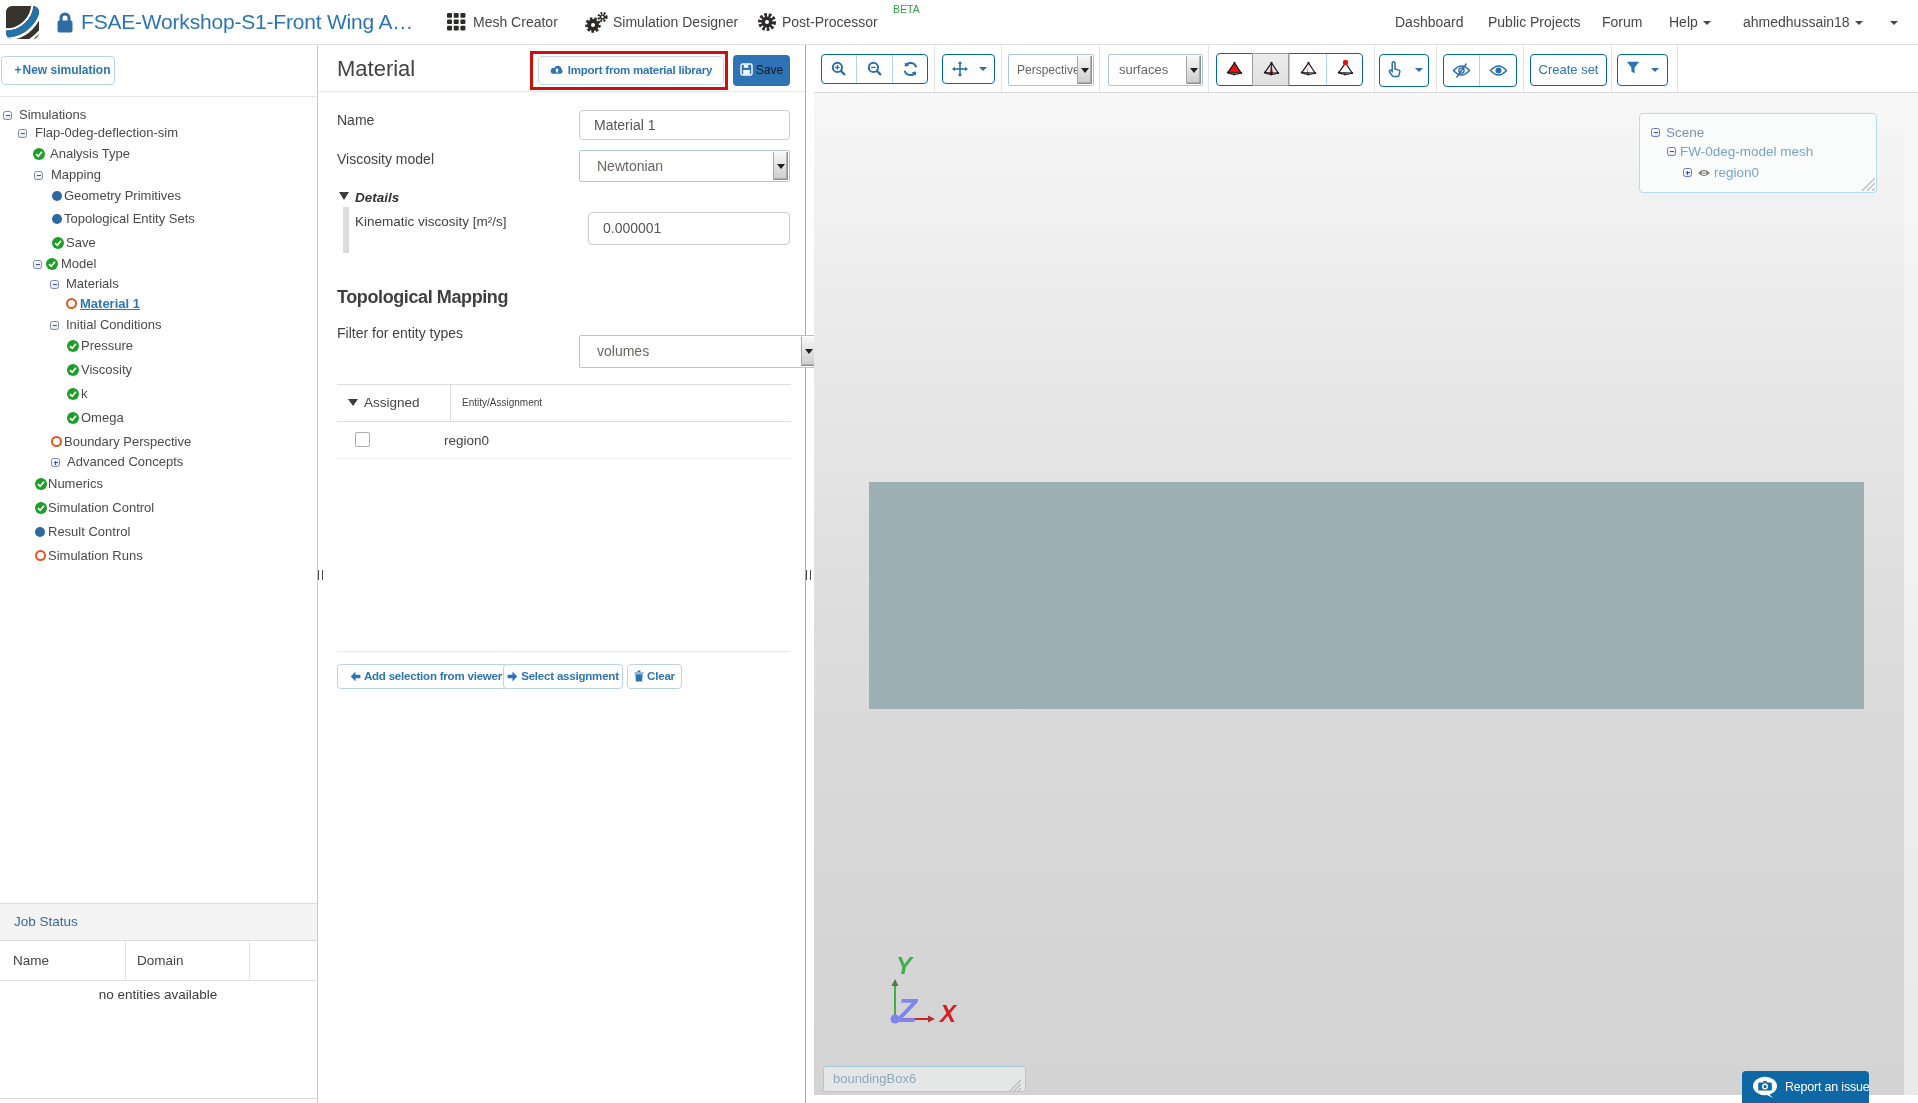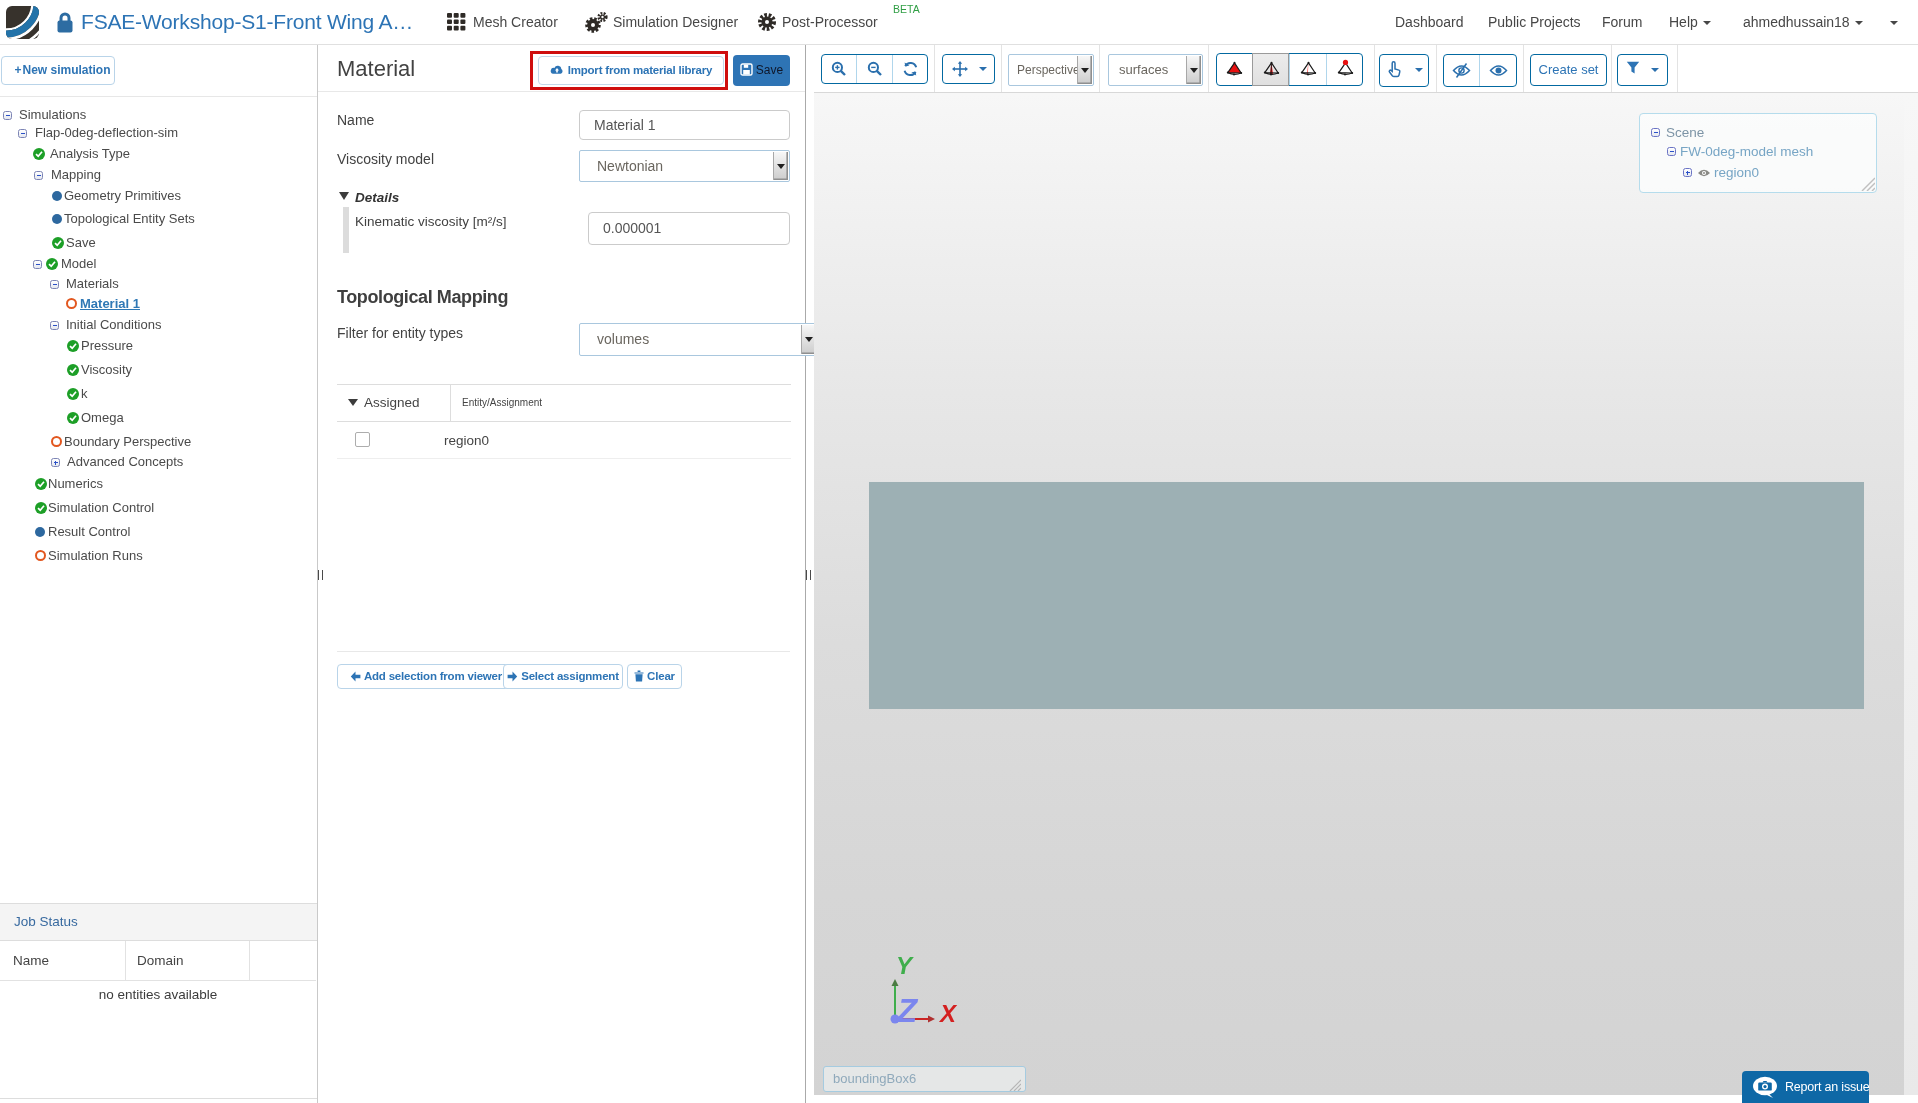--- a/index.html
+++ b/index.html
@@ -198,21 +198,21 @@
     <span class="st" style="line-height:30px">Newtonian</span>
     <span class="sb"></span>
   </div>
 <div class="abs" style="left:339px;top:192px;width:0;height:0;border-left:5px solid transparent;border-right:5px solid transparent;border-top:8px solid #3c3c3c"></div>
 <div class="abs" style="left:355px;top:190px;font-size:13.5px;font-style:italic;font-weight:bold;color:#333">Details</div>
 <div class="abs" style="left:343px;top:207px;width:6px;height:46px;background:#dcdcdc"></div>
 <div class="lbl" style="left:355px;top:214px;font-size:13.5px">Kinematic viscosity [m²/s]</div>
 <div class="inp" style="left:588px;top:212px;width:202px;height:33px;line-height:31px">0.000001</div>
 <div class="abs" style="left:337px;top:287px;font-size:18px;letter-spacing:-0.4px;font-weight:bold;color:#3f3f3f">Topological Mapping</div>
 <div class="lbl" style="left:337px;top:325px">Filter for entity types</div>
-<div class="sel" style="left:579px;top:323px;width:239px;height:33px">
+<div class="sel" style="left:579px;top:335px;width:239px;height:33px">
     <span class="st" style="line-height:31px">volumes</span>
     <span class="sb"></span>
   </div>
 
 <div class="abs" style="left:337px;top:384px;width:454px;height:38px;border-top:1px solid #ddd;border-bottom:1px solid #ddd"></div>
 <div class="abs" style="left:450px;top:384px;width:1px;height:38px;background:#ddd"></div>
 <div class="abs" style="left:348px;top:399px;width:0;height:0;border-left:5px solid transparent;border-right:5px solid transparent;border-top:7px solid #3c3c3c"></div>
 <div class="abs" style="left:364px;top:384px;line-height:38px;font-size:13.5px;color:#444">Assigned</div>
 <div class="abs" style="left:462px;top:384px;line-height:38px;font-size:10px;color:#444">Entity/Assignment</div>
 <div class="abs" style="left:337px;top:422px;width:454px;height:37px;border-bottom:1px solid #eee"></div>

